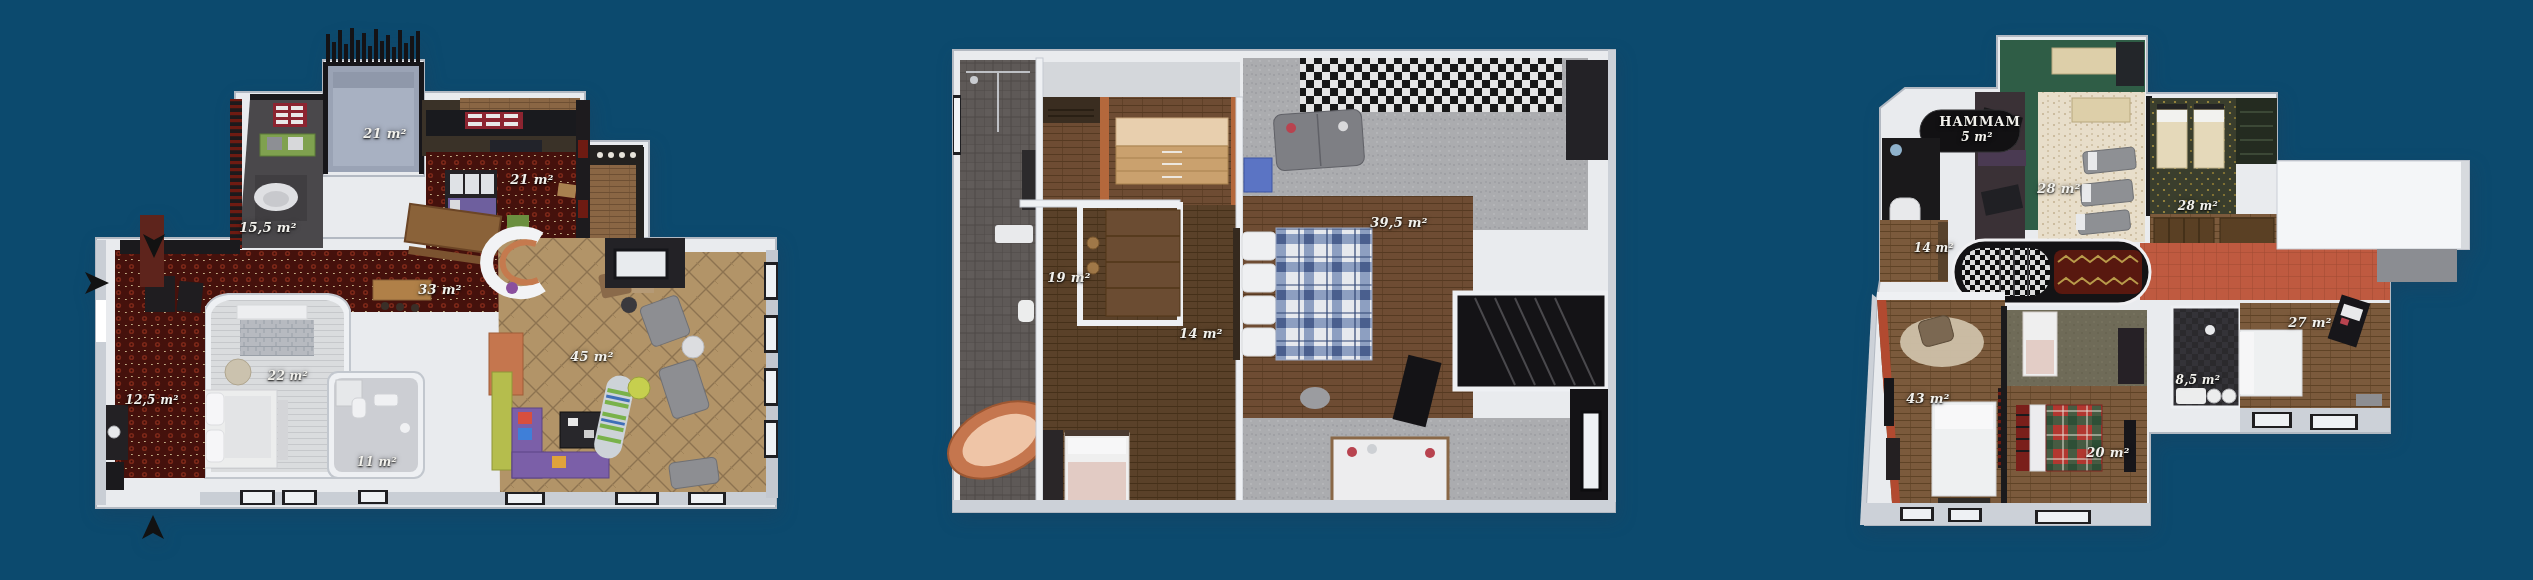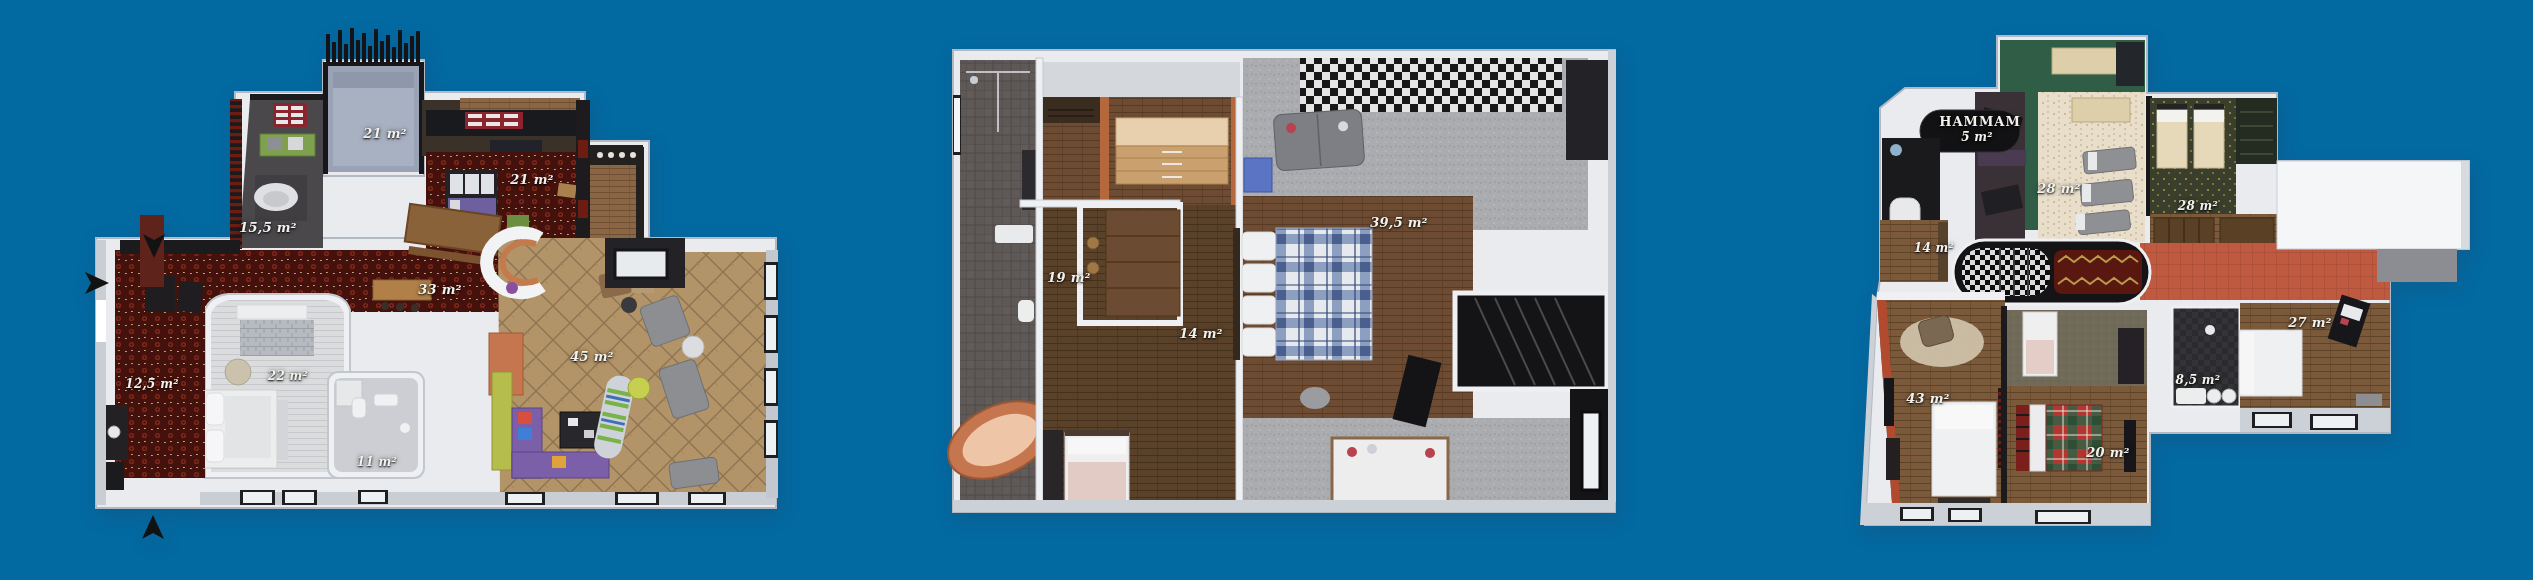--- a/index.html
+++ b/index.html
@@ -1,17 +1,17 @@
 <!DOCTYPE html>
 <html><head>
 <meta charset="utf-8">
 <style>
   html,body{margin:0;padding:0;background:#fff;}
   body{width:2533px;height:580px;overflow:hidden;font-family:"DejaVu Serif",serif;}
-  .stage{position:relative;width:2533px;height:580px;background:#0369a1;}
+  .stage{position:relative;width:2533px;height:580px;background:#0c4a6e;}
   .plan{position:absolute;top:0;height:580px;}
   #plan-1{left:60px;width:720px;}
   #plan-2{left:930px;width:720px;}
   #plan-3{left:1820px;width:713px;}
   .plan svg{position:absolute;left:0;top:0;filter:drop-shadow(3px 7px 9px rgba(50,50,70,.18));}
   .lbl{position:absolute;transform:translate(-50%,-50%);font:italic 700 12px "DejaVu Serif",serif;
        color:#f2f1ec;text-shadow:0 1px 2px rgba(0,0,0,.95),0 0 5px rgba(0,0,0,.55);
        white-space:nowrap;letter-spacing:.3px;z-index:5;pointer-events:none;}
   .lbl.big{font-size:13px;}
   .lbl.hammam{font-style:normal;font-size:13px;letter-spacing:1px;}
@@ -346,21 +346,21 @@
 </g>
 </svg>
 
 <div>
   <div class="lbl big" style="left:325px;top:133px">21 m²</div>
   <div class="lbl big" style="left:472px;top:179px">21 m²</div>
   <div class="lbl big" style="left:208px;top:227px">15,5 m²</div>
   <div class="lbl big" style="left:380px;top:289px">33 m²</div>
   <div class="lbl big" style="left:532px;top:356px">45 m²</div>
   <div class="lbl" style="left:228px;top:376px">22 m²</div>
-  <div class="lbl" style="left:92px;top:384px">12,5 m²</div>
+  <div class="lbl" style="left:92px;top:400px">12,5 m²</div>
   <div class="lbl" style="left:317px;top:462px">11 m²</div>
 </div>
 </div>
 
 <div class="plan" id="plan-2">
 <svg width="720" height="580" viewBox="0 0 720 580">
 <g>
   <rect x="23" y="50" width="662" height="462" fill="#e9ebee" stroke="#b3b9c2" stroke-width="2"></rect>
   <rect x="106" y="62" width="204" height="38" fill="#d4d7db"></rect>
 </g>

